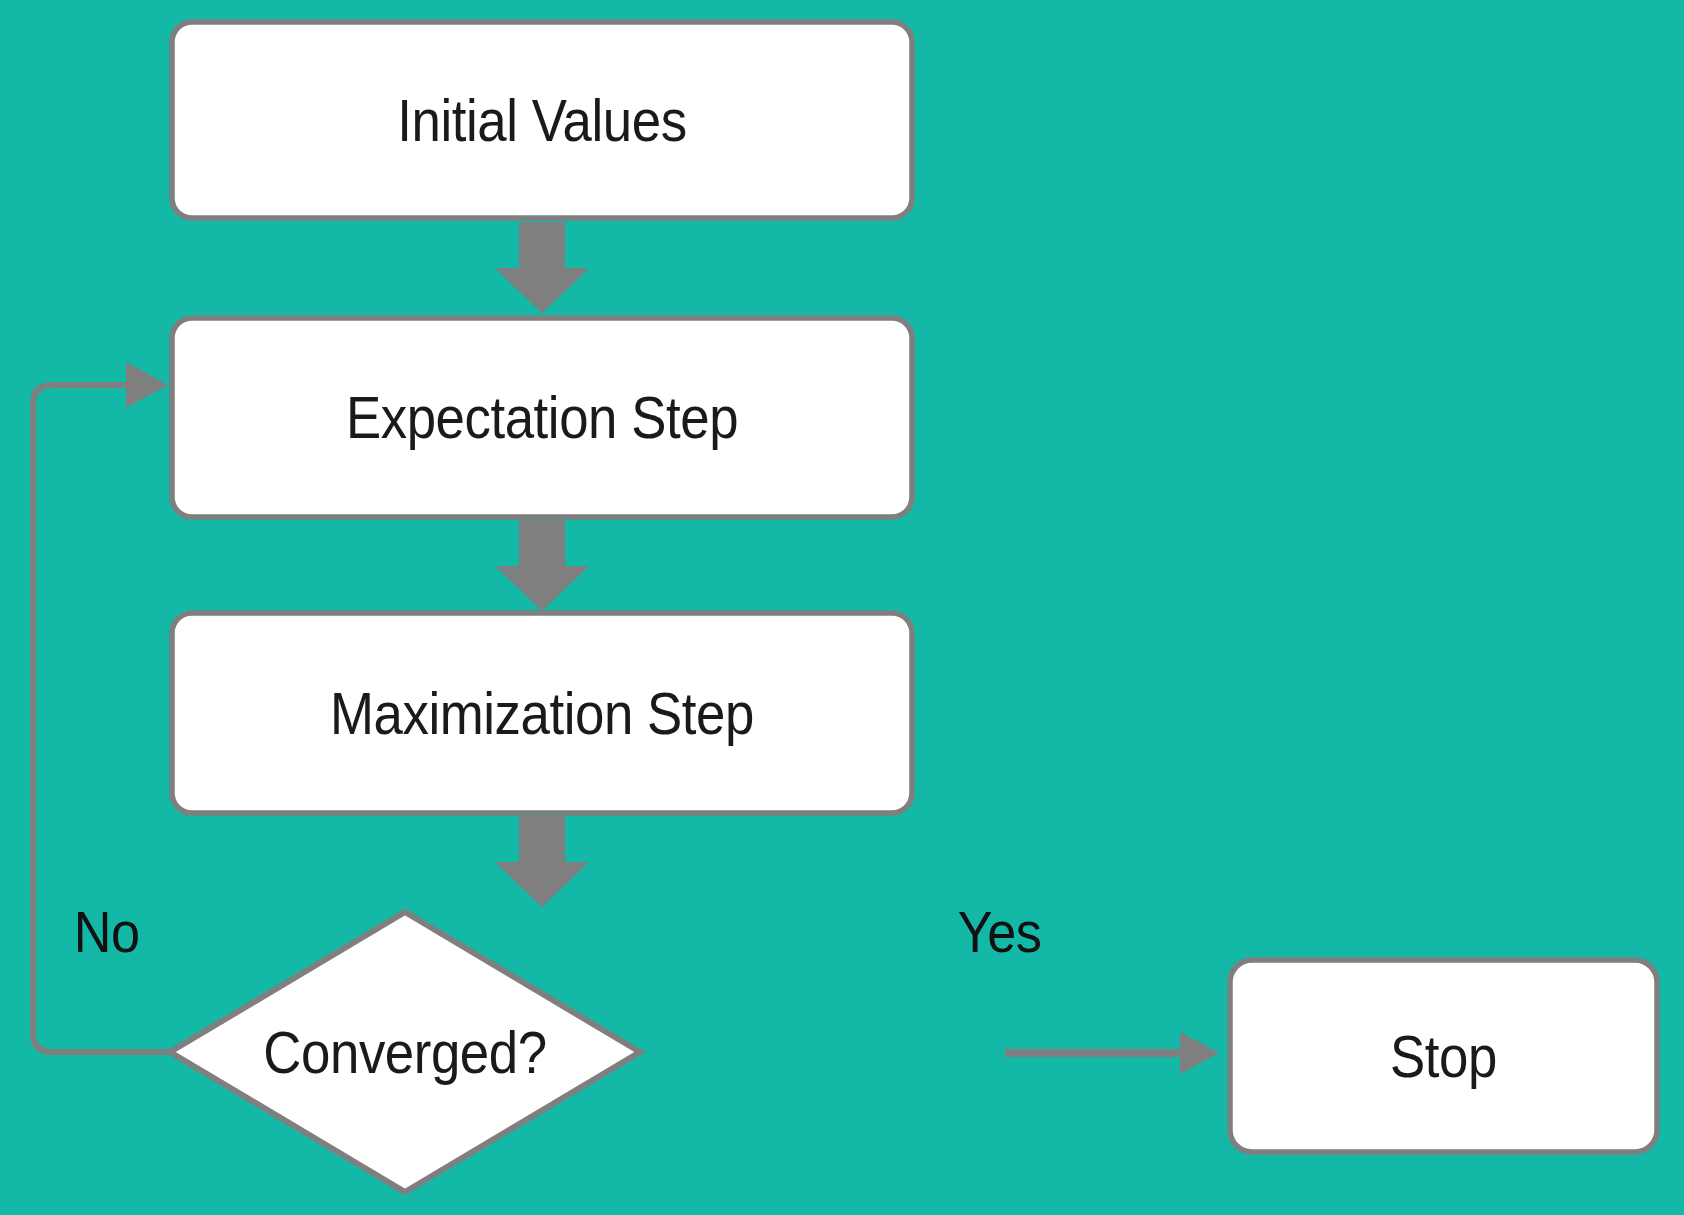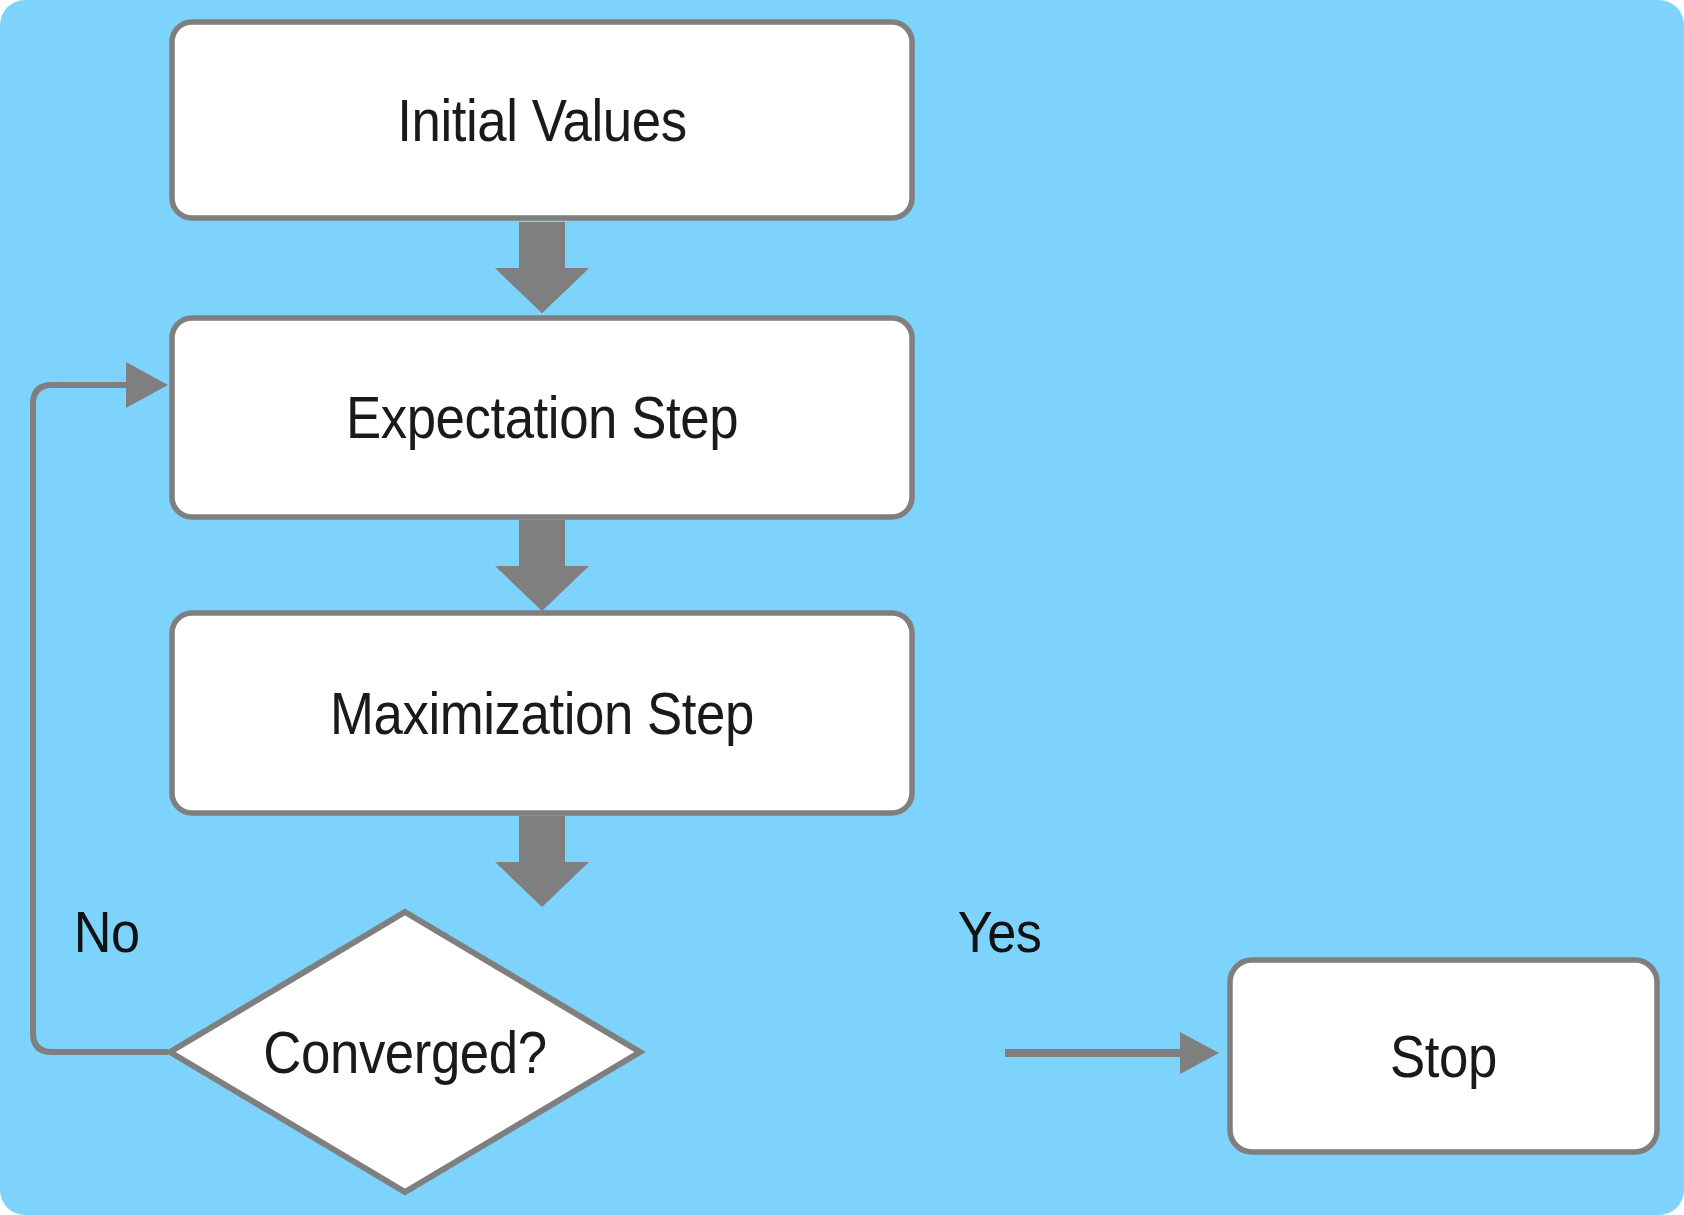--- a/index.html
+++ b/index.html
@@ -10,22 +10,21 @@
   body {
     width: 1684px;
     height: 1215px;
     font-family: "Liberation Sans", sans-serif;
     overflow: hidden;
   }
   #flowchart-canvas {
     position: relative;
     width: 1684px;
     height: 1215px;
-    background: #7dd3fc;
-    border-radius: 25px;
+    background: #14b8a6;
   }
   .svg-layer {
     position: absolute;
     left: 0;
     top: 0;
     width: 1684px;
     height: 1215px;
   }
   .node-label {
     position: absolute;

